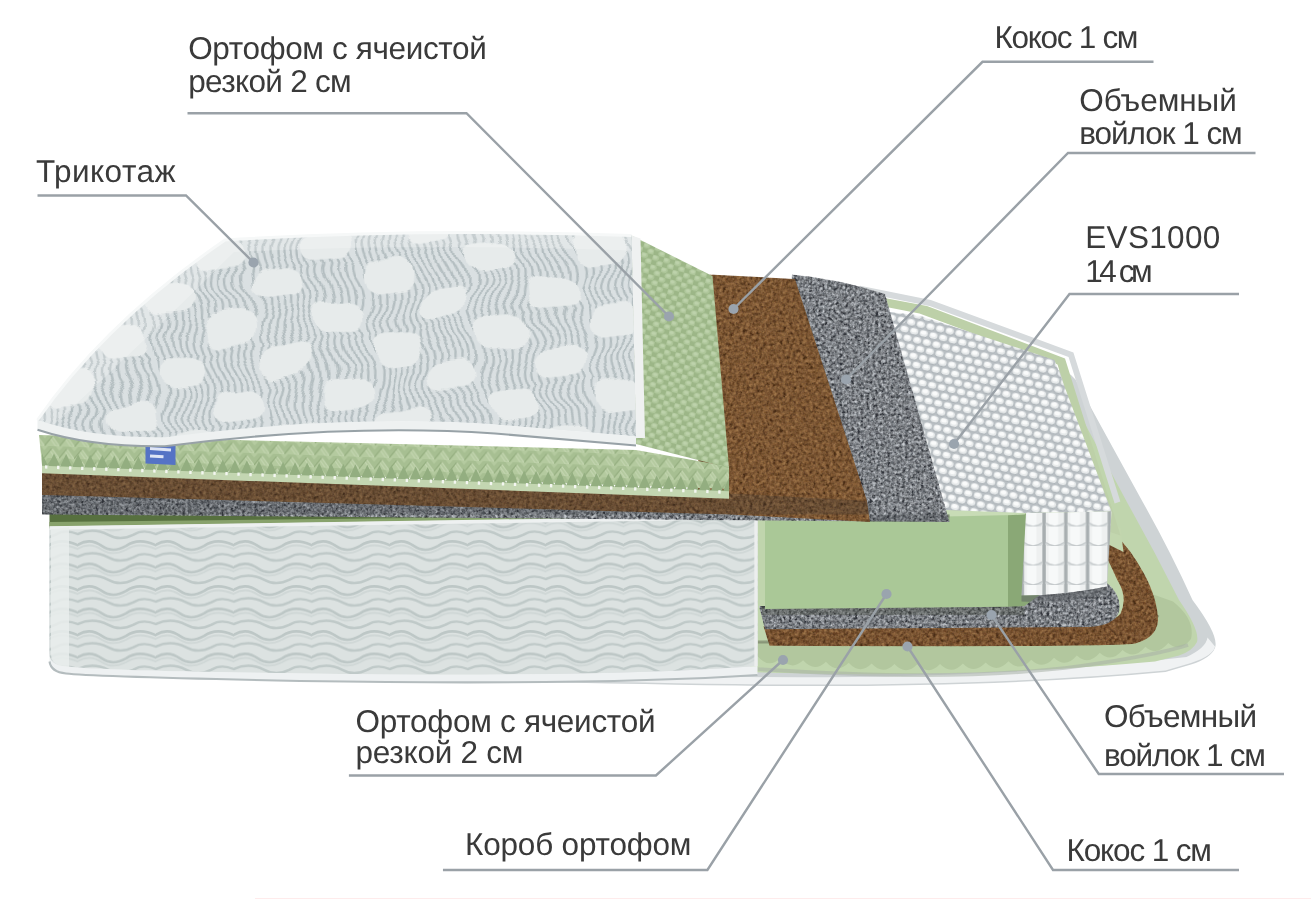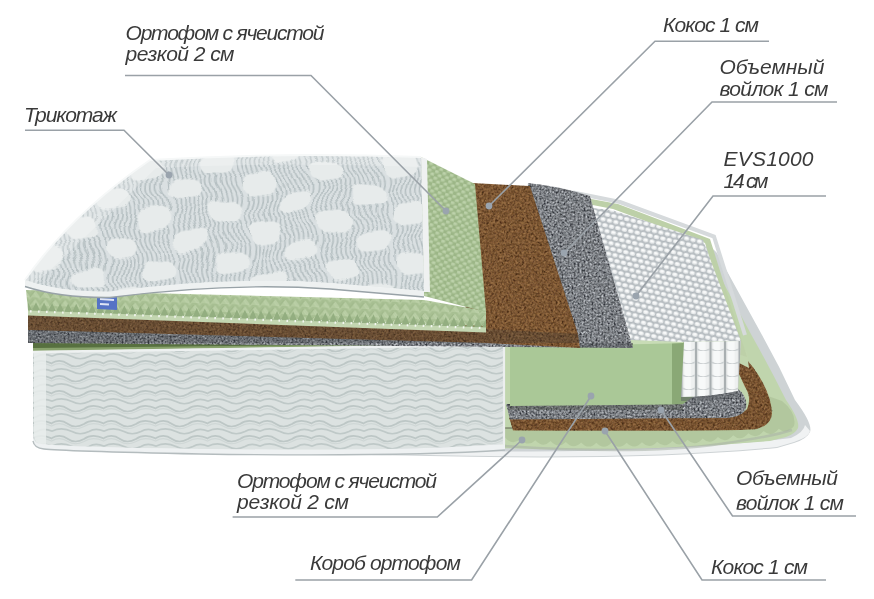--- a/index.html
+++ b/index.html
@@ -1,16 +1,16 @@
 <!DOCTYPE html>
 <html><head>
 <meta charset="utf-8">
 <style>
   html,body{margin:0;padding:0;background:#ffffff;}
-  .wrap{width:874px;height:599px;position:relative;overflow:hidden;background:#fca5a5;font-style:italic;}
+  .wrap{width:874px;height:599px;position:relative;overflow:hidden;background:#fca5a5;}
   svg{display:block;}
   text{font-family:"Liberation Sans", sans-serif;fill:#3a3a3a;}
 </style>
 </head>
 <body>
 <div class="wrap">
 <svg width="874" height="599" viewBox="0 0 874 599" xmlns="http://www.w3.org/2000/svg">
 <defs>
 
   <filter id="ftex" x="-2%" y="-2%" width="104%" height="104%">

